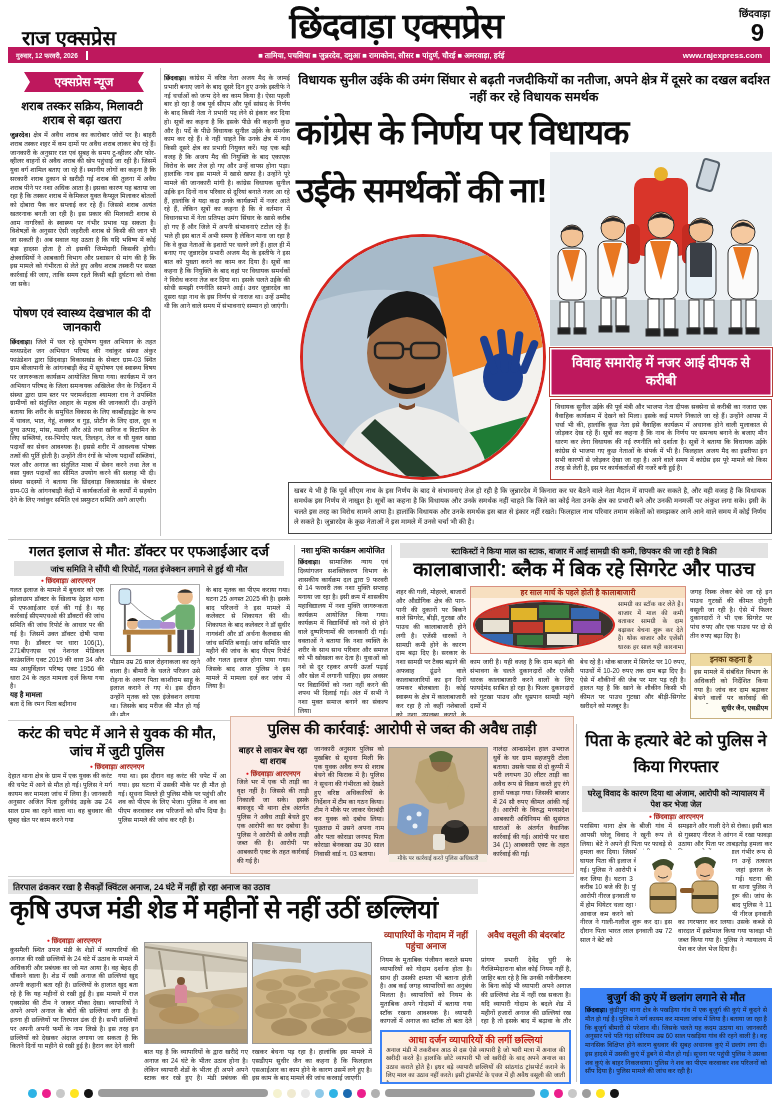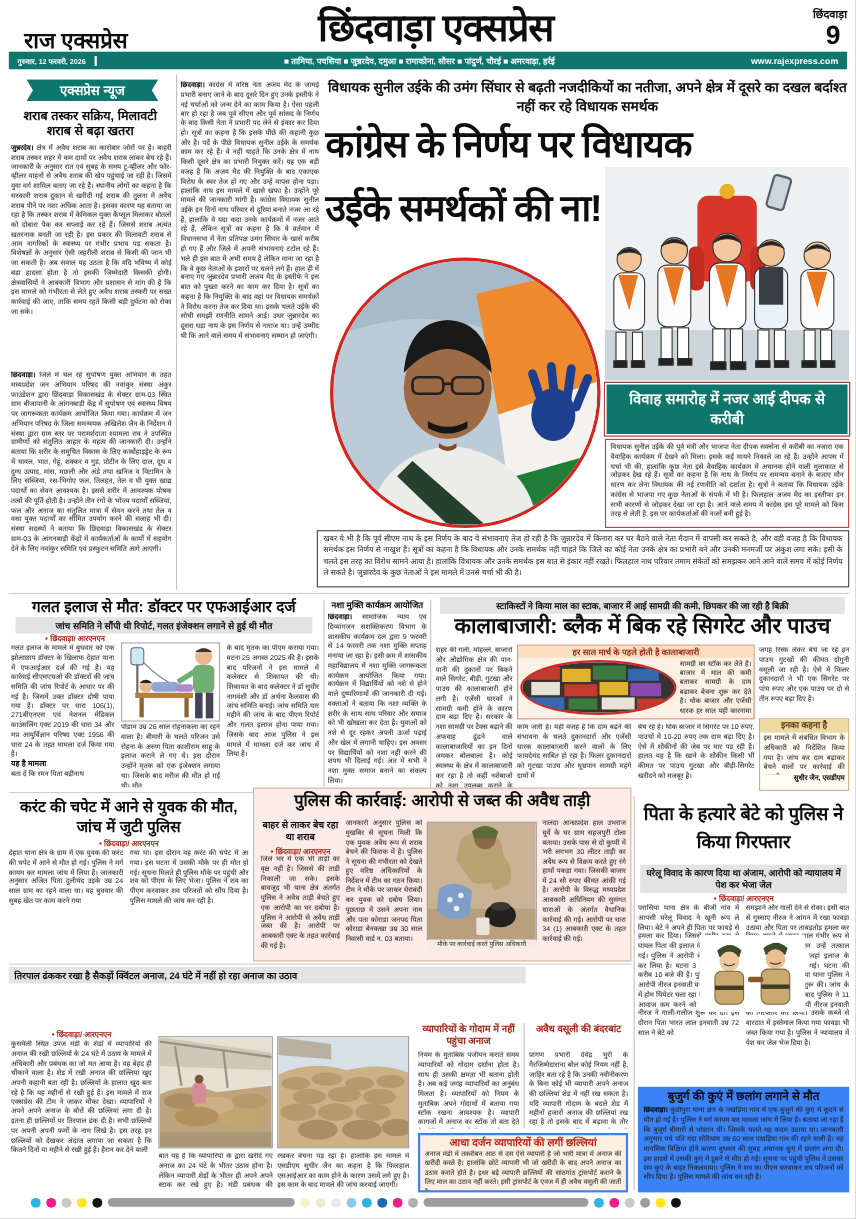--- a/index.html
+++ b/index.html
@@ -9,21 +9,21 @@
   .abs{position:absolute}
   .bt{font-size:6.4px;line-height:1.37;text-align:justify;color:#1b1b1b;overflow:hidden}
   .bt b{color:#000}
   .hd{font-weight:bold;color:#0d0d0d;line-height:1.25}
   .ctr{text-align:center}
   .graybar{background:#e3e3e3;color:#111;font-weight:bold}
   .dl{color:#a8241a;font-weight:bold;font-size:6.8px;text-align:center;white-space:nowrap;overflow:hidden}
   .dot{color:#e2131c;font-size:5px;vertical-align:1px}
   .vr{background:#c2c2c2;width:1px}
   .hr{background:#cfcfcf;height:1px}
-  .red{background:#0f766e;color:#fff}
+  .red{background:#be185d;color:#fff}
   .ribbon{clip-path:polygon(0 0,100% 0,95% 50%,100% 100%,0 100%,5% 50%)}
   .ovalphoto{border-radius:50%;overflow:hidden;border:3px solid #d6261f;background:#c3d2de}
   .boxpink{background:#fbece7;border:1px solid #dcb39f}
   svg{display:block}
   .marks{display:flex;align-items:center;gap:5px}
   .marks i{display:block;width:9px;height:9px;border-radius:50%}
   .marks u{display:block;height:8px;border-radius:4px;background:#9c9c9c}
 </style>
 </head>
 <body>
@@ -44,20 +44,21 @@
 
   <div class="abs vr" style="left:160px;top:68px;height:468px;"></div>
 
   <div class="abs red ribbon ctr" style="left:24px;top:72px;width:120px;height:20px;font-weight:bold;font-size:12px;line-height:20px;">एक्सप्रेस न्यूज</div>
 
   <div class="abs hd ctr" style="left:10px;top:99px;width:144px;font-size:11.5px;">शराब तस्कर सक्रिय, मिलावटी शराब से बढ़ा खतरा</div>
   <div class="abs bt" style="left:10px;top:131px;width:146px;height:170px;">
     <b>जुन्नरदेव।</b> <span>क्षेत्र में अवैध शराब का कारोबार जोरों पर है। बाहरी शराब तस्कर शहर में कम दामों पर अवैध शराब लाकर बेच रहे हैं। जानकारी के अनुसार रात एवं सुबह के समय टू-व्हीलर और फोर-व्हीलर वाहनों से अवैध शराब की खेप पहुंचाई जा रही है। जिसमें युवा वर्ग शामिल बताए जा रहे हैं। स्थानीय लोगों का कहना है कि सरकारी शराब दुकान से खरीदी गई शराब की तुलना में अवैध शराब पीने पर नशा अधिक आता है। इसका कारण यह बताया जा रहा है कि तस्कर शराब में केमिकल युक्त कैप्सूल मिलाकर बोतलों को दोबारा पैक कर सप्लाई कर रहे हैं। जिससे शराब अत्यंत खतरनाक बनती जा रही है। इस प्रकार की मिलावटी शराब से आम नागरिकों के स्वास्थ्य पर गंभीर प्रभाव पड़ सकता है। विशेषज्ञों के अनुसार ऐसी जहरीली शराब से किसी की जान भी जा सकती है। अब सवाल यह उठता है कि यदि भविष्य में कोई बड़ा हादसा होता है तो इसकी जिम्मेदारी किसकी होगी। क्षेत्रवासियों ने आबकारी विभाग और प्रशासन से मांग की है कि इस मामले को गंभीरता से लेते हुए अवैध शराब तस्करी पर सख्त कार्रवाई की जाए, ताकि समय रहते किसी बड़ी दुर्घटना को रोका जा सके।</span>
   </div>
 
+  <div class="abs hd ctr" style="left:10px;top:306px;width:144px;font-size:11.5px;">पोषण एवं स्वास्थ्य देखभाल की दी जानकारी</div>
   <div class="abs bt" style="left:10px;top:338px;width:146px;height:198px;">
     <b>छिंदवाड़ा।</b> <span>जिले में चल रहे सुपोषण युक्त अभियान के तहत मध्यप्रदेश जन अभियान परिषद की नवांकुर संस्था अंकुर फाउंडेशन द्वारा छिंदवाड़ा विकासखंड के सेक्टर ग्राम-03 स्थित ग्राम बीजापानी के आंगनबाड़ी केंद्र में सुपोषण एवं स्वास्थ्य विषय पर जागरूकता कार्यक्रम आयोजित किया गया। कार्यक्रम में जन अभियान परिषद के जिला समन्वयक अखिलेश जैन के निर्देशन में संस्था द्वारा ग्राम स्तर पर परामर्शदाता श्यामला राव ने उपस्थित ग्रामीणों को संतुलित आहार के महत्व की जानकारी दी। उन्होंने बताया कि शरीर के समुचित विकास के लिए कार्बोहाइड्रेट के रूप में चावल, भात, गेहूं, शक्कर व गुड़, प्रोटीन के लिए दाल, दूध व दुग्ध उत्पाद, मांस, मछली और अंडे तथा खनिज व विटामिन के लिए सब्जियां, रस-भिगोए फल, तिलहन, तेल व घी युक्त खाद्य पदार्थों का सेवन आवश्यक है। इससे शरीर में आवश्यक पोषक तत्वों की पूर्ति होती है। उन्होंने तीन रंगों के भोज्य पदार्थों सब्जियां, फल और अनाज का संतुलित मात्रा में सेवन करने तथा तेल व वसा युक्त पदार्थों का सीमित उपयोग करने की सलाह भी दी। संस्था सदस्यों ने बताया कि छिंदवाड़ा विकासखंड के सेक्टर ग्राम-03 के आंगनबाड़ी केंद्रों में कार्यकर्ताओं के कार्यों में सहयोग देने के लिए नवांकुर समिति एवं प्रस्फुटन समिति आगे आएगी।</span>
   </div>
 
   <div class="abs bt" style="left:164px;top:74px;width:126px;height:406px;">
     <b>छिंदवाड़ा।</b> <span>कांग्रेस में वरिष्ठ नेता अजय मैद के जामई प्रभारी बनाए जाने के बाद दूसरे दिन हुए उनके इस्तीफे ने नई चर्चाओं को जन्म देने का काम किया है। ऐसा पहली बार हो रहा है जब पूर्व सीएम और पूर्व सांसद के निर्णय के बाद किसी नेता ने प्रभारी पद लेने से इंकार कर दिया हो। सूत्रों का कहना है कि इसके पीछे की कहानी कुछ और है। पर्दे के पीछे विधायक सुनील उईके के समर्थक काम कर रहे हैं। वे नहीं चाहते कि उनके क्षेत्र में नाथ किसी दूसरे क्षेत्र का प्रभारी नियुक्त करें। यह एक बड़ी वजह है कि अजय मैद की नियुक्ति के बाद एकाएक विरोध के स्वर तेज हो गए और उन्हें वापस होना पड़ा। हालांकि नाथ इस मामले में खासे खफा है। उन्होंने पूरे मामले की जानकारी मांगी है। कांग्रेस विधायक सुनील उईके इन दिनों नाथ परिवार से दूरियां बनाते नजर आ रहे हैं, हालांकि वे यदा कदा उनके कार्यक्रमों में नजर आते रहे हैं, लेकिन सूत्रों का कहना है कि वे वर्तमान में विधानसभा में नेता प्रतिपक्ष उमंग सिंघार के खासे करीब हो गए हैं और जिले में अपनी संभावनाएं टटोल रहे हैं। भले ही इस बात में अभी समय है लेकिन माना जा रहा है कि वे कुछ नेताओं के इशारों पर चलने लगे हैं। हाल ही में बनाए गए जुन्नारदेव प्रभारी अजय मैद के इस्तीफे ने इस बात को पुख्ता करने का काम कर दिया है। सूत्रों का कहना है कि नियुक्ति के बाद वहां पर विधायक समर्थकों ने विरोध करना तेज कर दिया था। इसके चलते उईके की सोची समझी रणनीति सामने आई। उधर जुन्नारदेव का दूसरा धड़ा नाथ के इस निर्णय से नाराज था। उन्हें उम्मीद थी कि आने वाले समय में संभावनाएं सम्मान हो जाएंगी।</span>
   </div>
 
   <div class="abs hd ctr" style="left:296px;top:72px;width:476px;font-size:12.5px;line-height:1.35;">विधायक सुनील उईके की उमंग सिंघार से बढ़ती नजदीकियों का नतीजा, अपने क्षेत्र में दूसरे का दखल बर्दाश्त नहीं कर रहे विधायक समर्थक</div>
 
@@ -297,20 +298,21 @@
         <path d="M64 25 Q69 28 74 25" stroke="#333" fill="none"></path>
         <rect x="56" y="31" width="26" height="32" rx="6" fill="#c9a96e" stroke="#7a6538"></rect>
         <rect x="56" y="45" width="26" height="4" fill="#433a22"></rect>
         <rect x="44" y="38" width="14" height="5" rx="2" fill="#8a5a2a"></rect>
       </g>
     </svg>
   </div>
 
   <div class="abs hr" style="left:8px;top:876px;width:566px;"></div>
   <div class="abs graybar" style="left:8px;top:879px;width:470px;font-size:8.5px;padding:2px 5px;">तिरपाल ढंककर रखा है सैकड़ों क्विंटल अनाज, 24 घंटे में नहीं हो रहा अनाज का उठाव</div>
+  <div class="abs hd" style="left:10px;top:894px;width:560px;font-size:25px;letter-spacing:-0.5px;">कृषि उपज मंडी शेड में महीनों से नहीं उठीं छल्लियां</div>
   <div class="abs dl" style="left:10px;top:936px;width:128px;"><span class="dot">●</span> <span>छिंदवाड़ा/ आरएनएन</span></div>
   <div class="abs bt" style="left:10px;top:946px;width:128px;height:136px;">कुसमैली स्थित उपज मंडी के शेडों में व्यापारियों की अनाज की रखी छल्लियों के 24 घंटे में उठाव के मामले में अधिकारी और प्रबंधक का जो मत आया है। वह बेहद ही चौंकाने वाला है। शेड में रखी अनाज की छल्लियां खुद अपनी कहानी बता रही है। छल्लियों के हालात खुद बता रहे है कि यह महीनों से रखी हुई है। इस मामले में राज एक्सप्रेस की टीम ने जाकर मौका देखा। व्यापारियों ने अपने अपने अनाज के बोरों की छल्लियां लगा दी है। इतना ही छल्लियों पर तिरपाल ढंक दी है। सभी छल्लियों पर अपनी अपनी फर्मों के नाम लिखे है। इस तरह इन छल्लियों को देखकर अंदाज लगाया जा सकता है कि कितने दिनों या महीने से रखी हुई है। हैरान कर देने वाली</div>
 
   <div class="abs" style="left:144px;top:942px;width:104px;height:102px;border:1px solid #999;">
     <svg width="102" height="100" viewBox="0 0 102 100">
       <rect width="102" height="100" fill="#e6e0d2"></rect>
       <path d="M0 0 L102 14 L102 30 L0 26 Z" fill="#cfc8b8"></path>
       <line x1="0" y1="4" x2="102" y2="18" stroke="#9a917e" stroke-width="2"></line>
       <line x1="14" y1="8" x2="20" y2="44" stroke="#9a917e" stroke-width="2"></line>
       <line x1="58" y1="12" x2="62" y2="46" stroke="#9a917e" stroke-width="2"></line>

